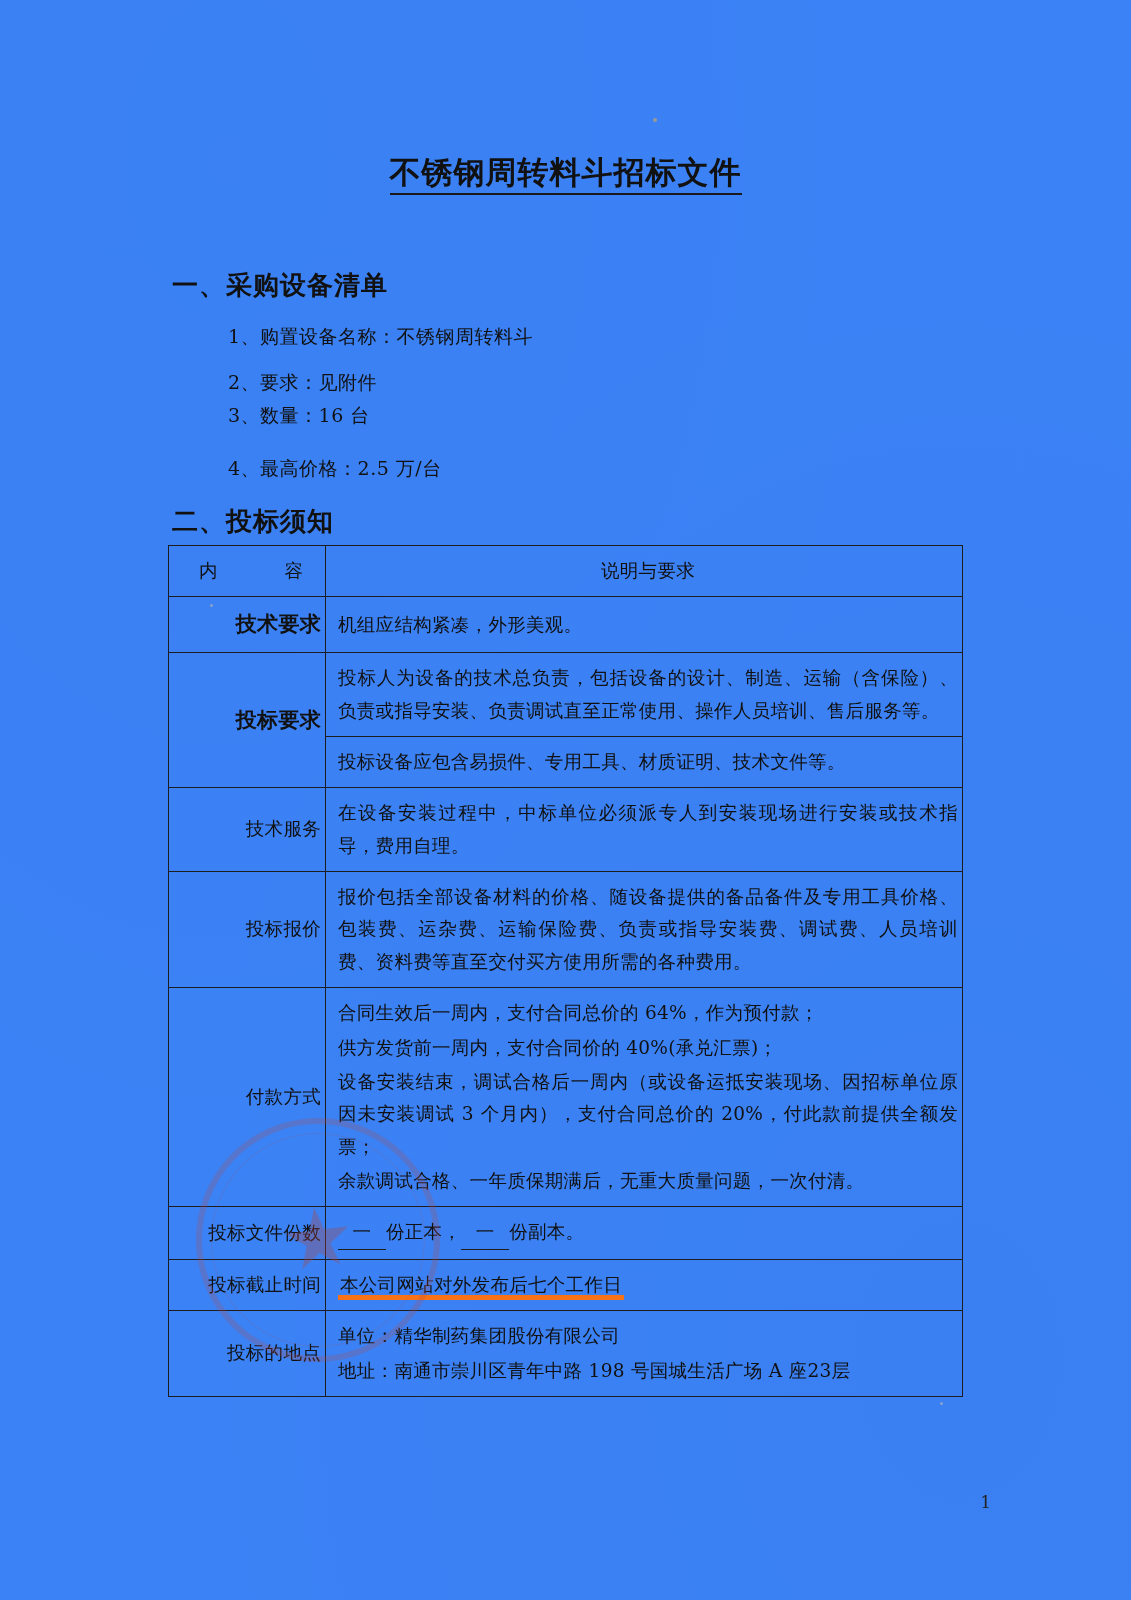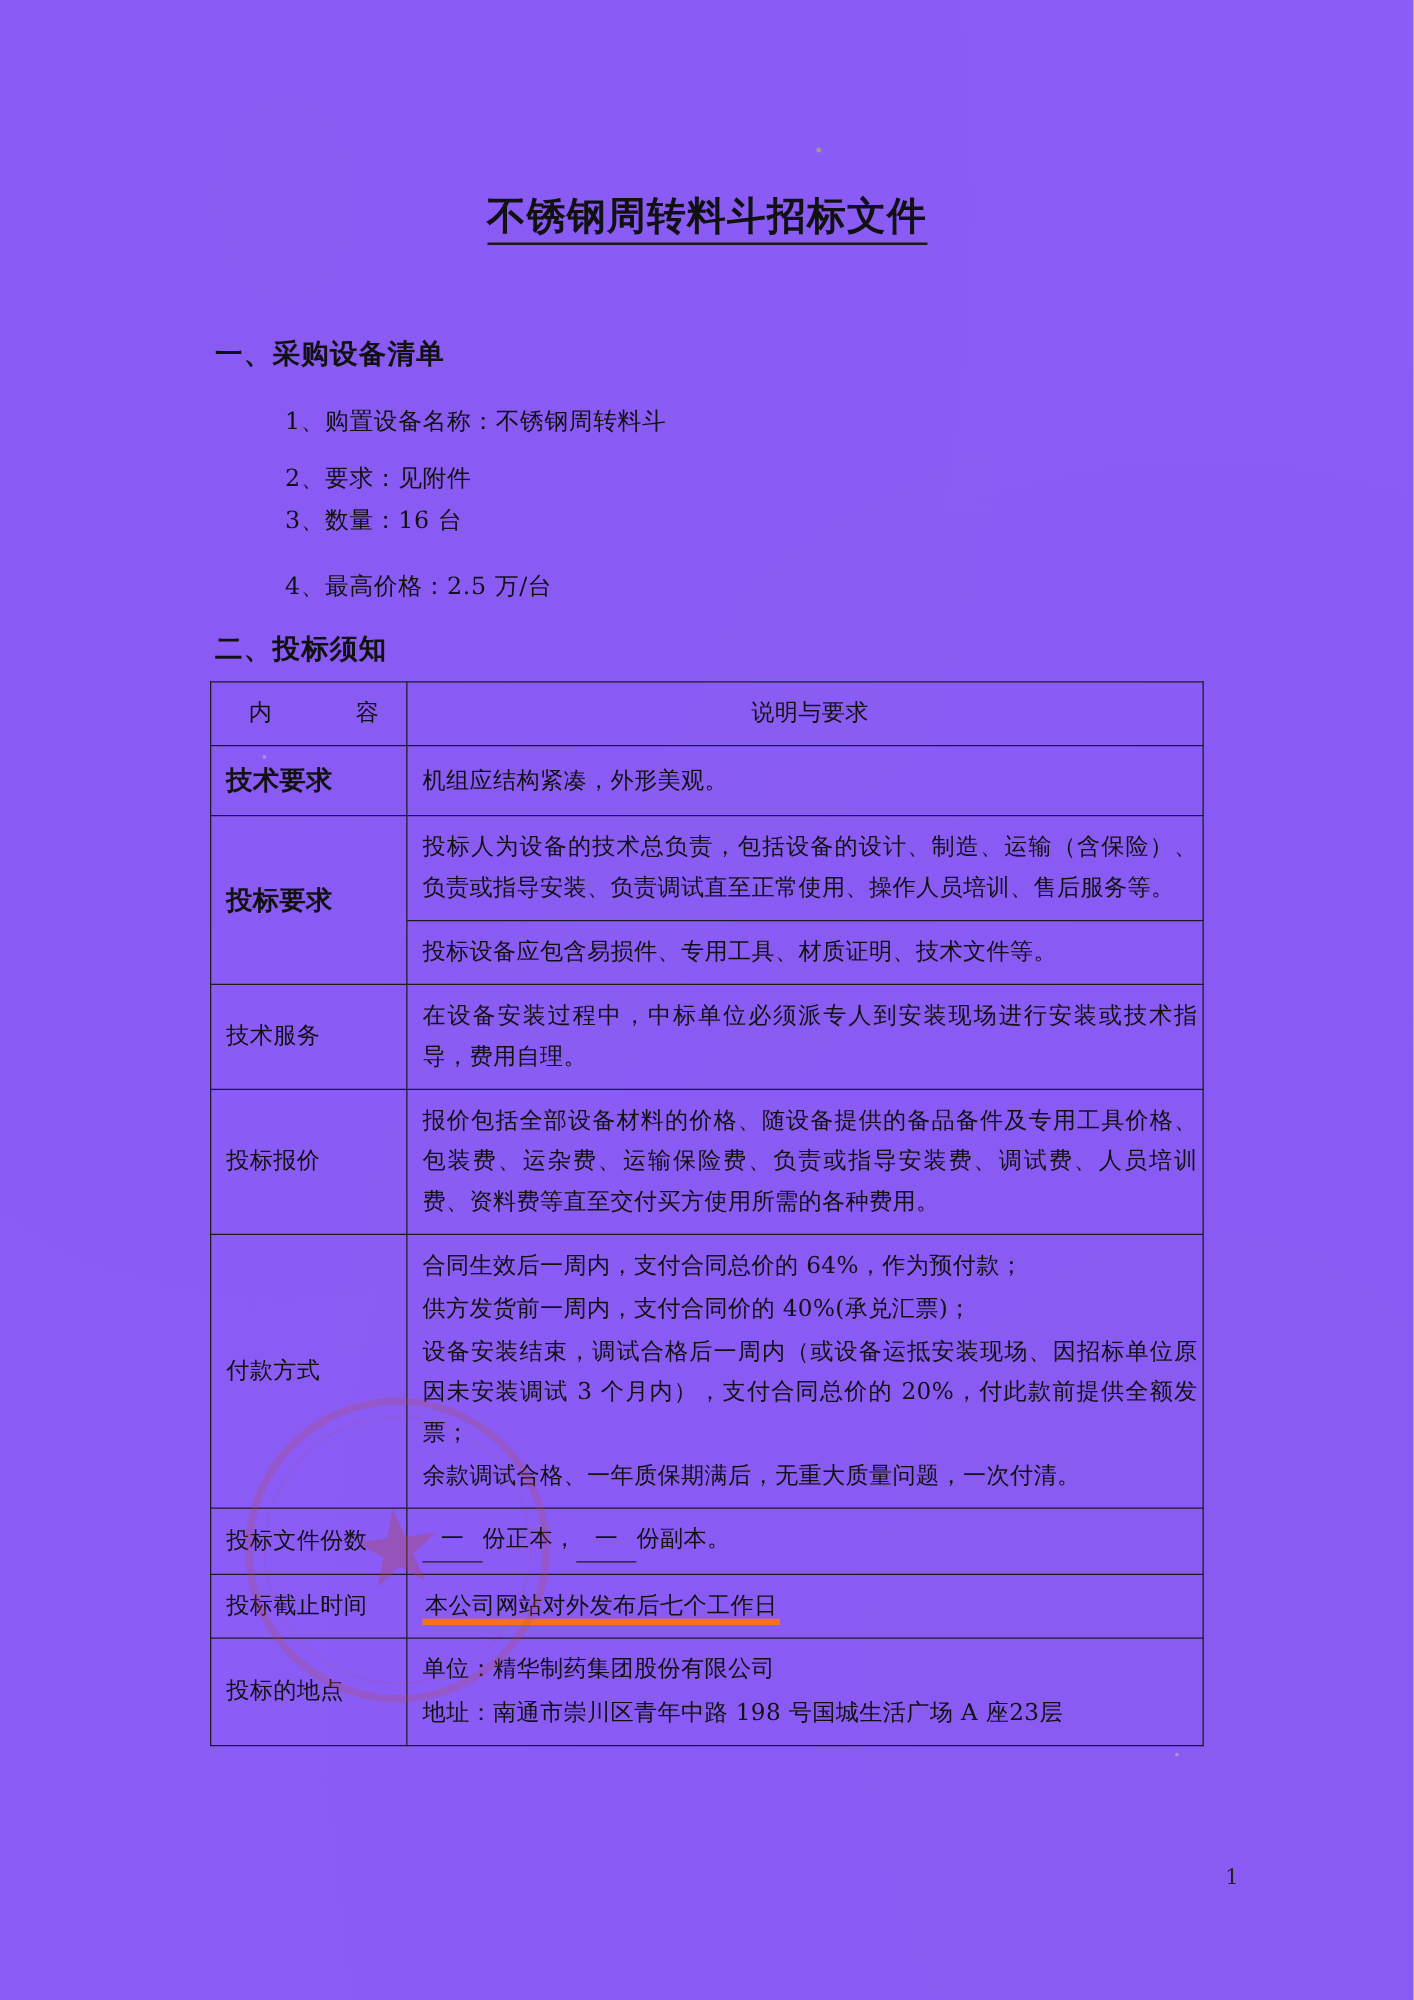--- a/index.html
+++ b/index.html
@@ -11,21 +11,21 @@
     width: 1131px;
     height: 1600px;
     position: relative;
     font-family: "DejaVu Serif", "Liberation Serif", serif;
     color: #111;
     overflow: hidden;
   }
   .page {
     position: absolute;
     inset: 0;
-    background: #8b5cf6;
+    background: #3b82f6;
   }
   
   .paper-tint {
     position: absolute;
     inset: 0;
     background:
       radial-gradient(ellipse at 20% 10%, rgba(0,0,0,0.012), transparent 60%),
       radial-gradient(ellipse at 85% 85%, rgba(0,0,0,0.015), transparent 65%);
     pointer-events: none;
   }
@@ -48,21 +48,21 @@
     letter-spacing: 1px;
   }
   .doc-title span {
     border-bottom: 2px solid #1a1a1a;
     padding-bottom: 3px;
   }
 
   .section-h {
     position: absolute;
     left: 172px;
-    font-size: 22px;
+    font-size: 26px;
     font-weight: bold;
     letter-spacing: 1px;
   }
   #sec1 { top: 268px; }
   #sec2 { top: 504px; }
 
   .bullet {
     position: absolute;
     left: 228px;
     font-size: 19px;
@@ -90,21 +90,21 @@
     letter-spacing: .3px;
   }
   td.colhead {
     text-align: center;
     font-size: 19px;
     padding: 7px 0;
   }
   td.colhead.wide-space { letter-spacing: 10px; text-indent: 10px; }
   td.label {
     width: 157px;
-    text-align: left;
+    text-align: right;
     font-size: 20px;
     letter-spacing: 1px;
   }
   td.label.bold { font-weight: bold; font-size: 21px; }
   td.body { text-align: justify; }
   td.body p { margin: 0; }
   td.body p + p { margin-top: 2px; }
   .uline { border-bottom: 5px solid #f97316; padding: 0 2px; }
   .blank-line {
     display: inline-block;

